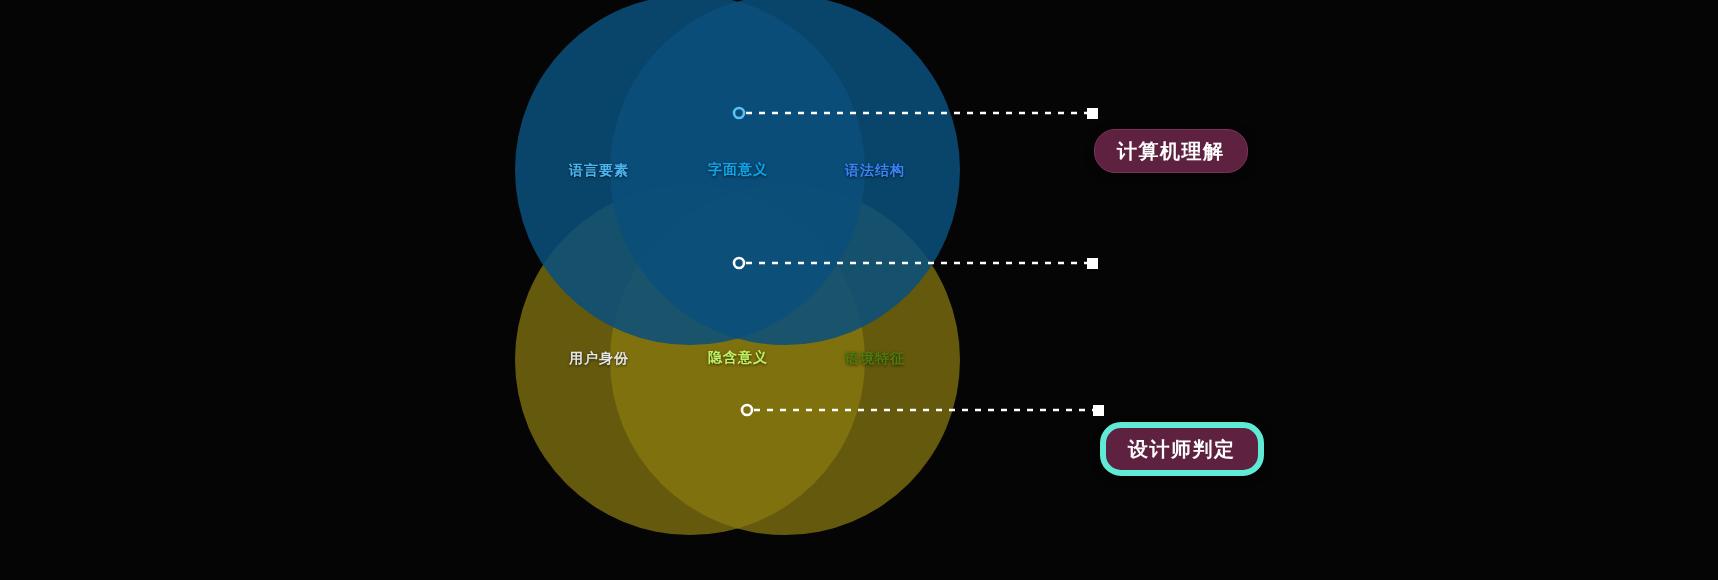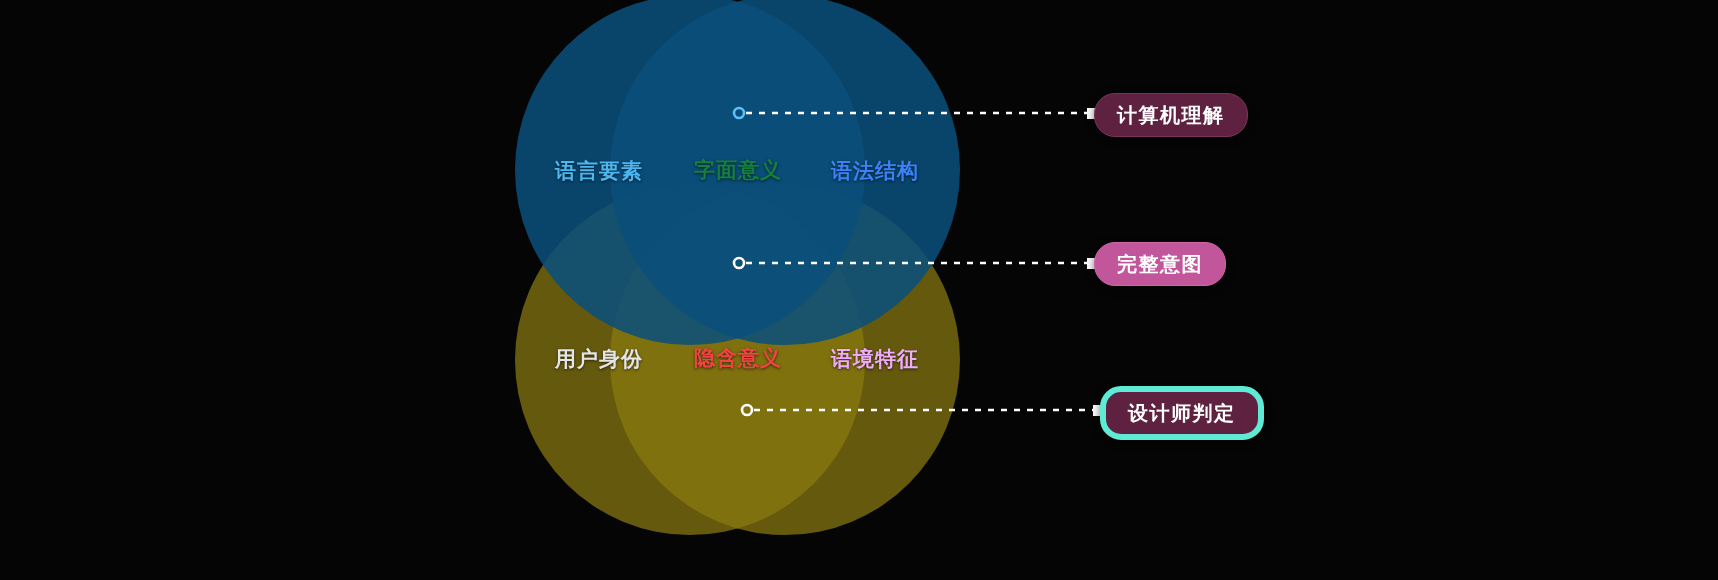--- a/index.html
+++ b/index.html
@@ -21,21 +21,21 @@
   }
   #venn-svg {
     position: absolute;
     left: 0;
     top: 0;
     width: 1718px;
     height: 580px;
   }
   .circle-label {
     position: absolute;
-    font-size: 21px;
+    font-size: 14px;
     font-weight: 700;
     letter-spacing: 1px;
     white-space: nowrap;
     transform: translate(-50%, -50%);
     text-shadow: 0 1px 3px rgba(0,0,0,0.65);
     pointer-events: none;
   }
   .pill {
     position: absolute;
     transform: translate(0, -50%);
@@ -44,20 +44,21 @@
     justify-content: center;
     height: 42px;
     padding: 0 22px;
     border-radius: 21px;
     color: #ffffff;
     font-size: 20px;
     font-weight: 700;
     letter-spacing: 1.5px;
     white-space: nowrap;
     box-shadow: 0 2px 8px rgba(0,0,0,0.55);
+    margin-top: 36px;
   }
 </style>
 </head>
 <body>
 
 <div id="stage">
 
   <svg id="venn-svg" viewBox="0 0 1718 580">
     <defs>
       <clipPath id="clip-upper">
@@ -89,29 +90,28 @@
 
     <g>
       <line x1="754" y1="410" x2="1098" y2="410" stroke="#ffffff" stroke-width="2.4" stroke-dasharray="6 7"></line>
       <circle cx="747" cy="410" r="5" fill="none" stroke="#ffffff" stroke-width="2.6"></circle>
       <rect x="1093" y="405" width="11" height="11" fill="#ffffff"></rect>
     </g>
   </svg>
 
   <div class="circle-label" style="left:599px; top:171px; color:#4db6f0;">语言要素</div>
 
-  <div class="circle-label" style="left:738px; top:170px; color:#15803d;">字面意义</div>
+  <div class="circle-label" style="left:738px; top:170px; color:#0ea5e9;">字面意义</div>
 
   <div class="circle-label" style="left:875px; top:171px; color:#3b82f6;">语法结构</div>
 
   <div class="circle-label" style="left:599px; top:359px; color:#e5e5e5;">用户身份</div>
 
-  <div class="circle-label" style="left:738px; top:358px; color:#ef4444;">隐含意义</div>
+  <div class="circle-label" style="left:738px; top:358px; color:#bef264;">隐含意义</div>
 
-  <div class="circle-label" style="left:875px; top:359px; color:#f0abfc;">语境特征</div>
+  <div class="circle-label" style="left:875px; top:359px; color:#4d7c0f;">语境特征</div>
 
   <div class="pill" style="left:1094px; top:115px; background:#5e2240; border:1px solid #7a3357;">计算机理解</div>
 
-  <div class="pill" style="left:1094px; top:264px; background:#c2569a; border:1px solid #d066a8;">完整意图</div>
 
   <div class="pill" style="left:1100px; top:413px; background:#5e2240; border:6px solid #5eead4;">设计师判定</div>
 
 </div>
 
 </body></html>

